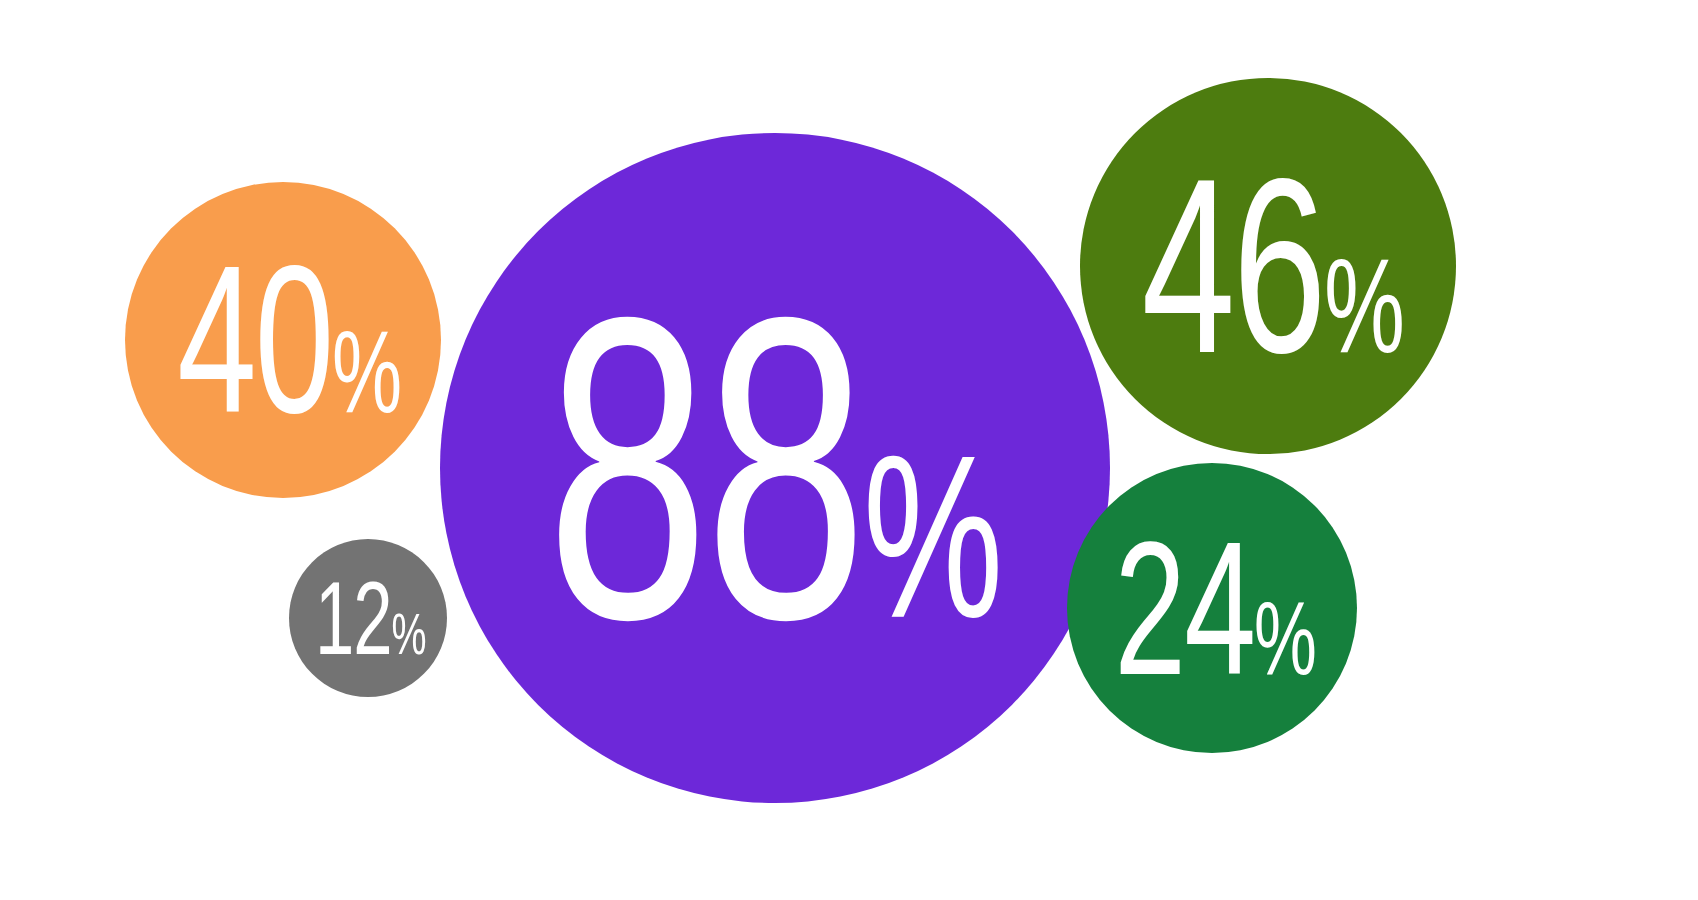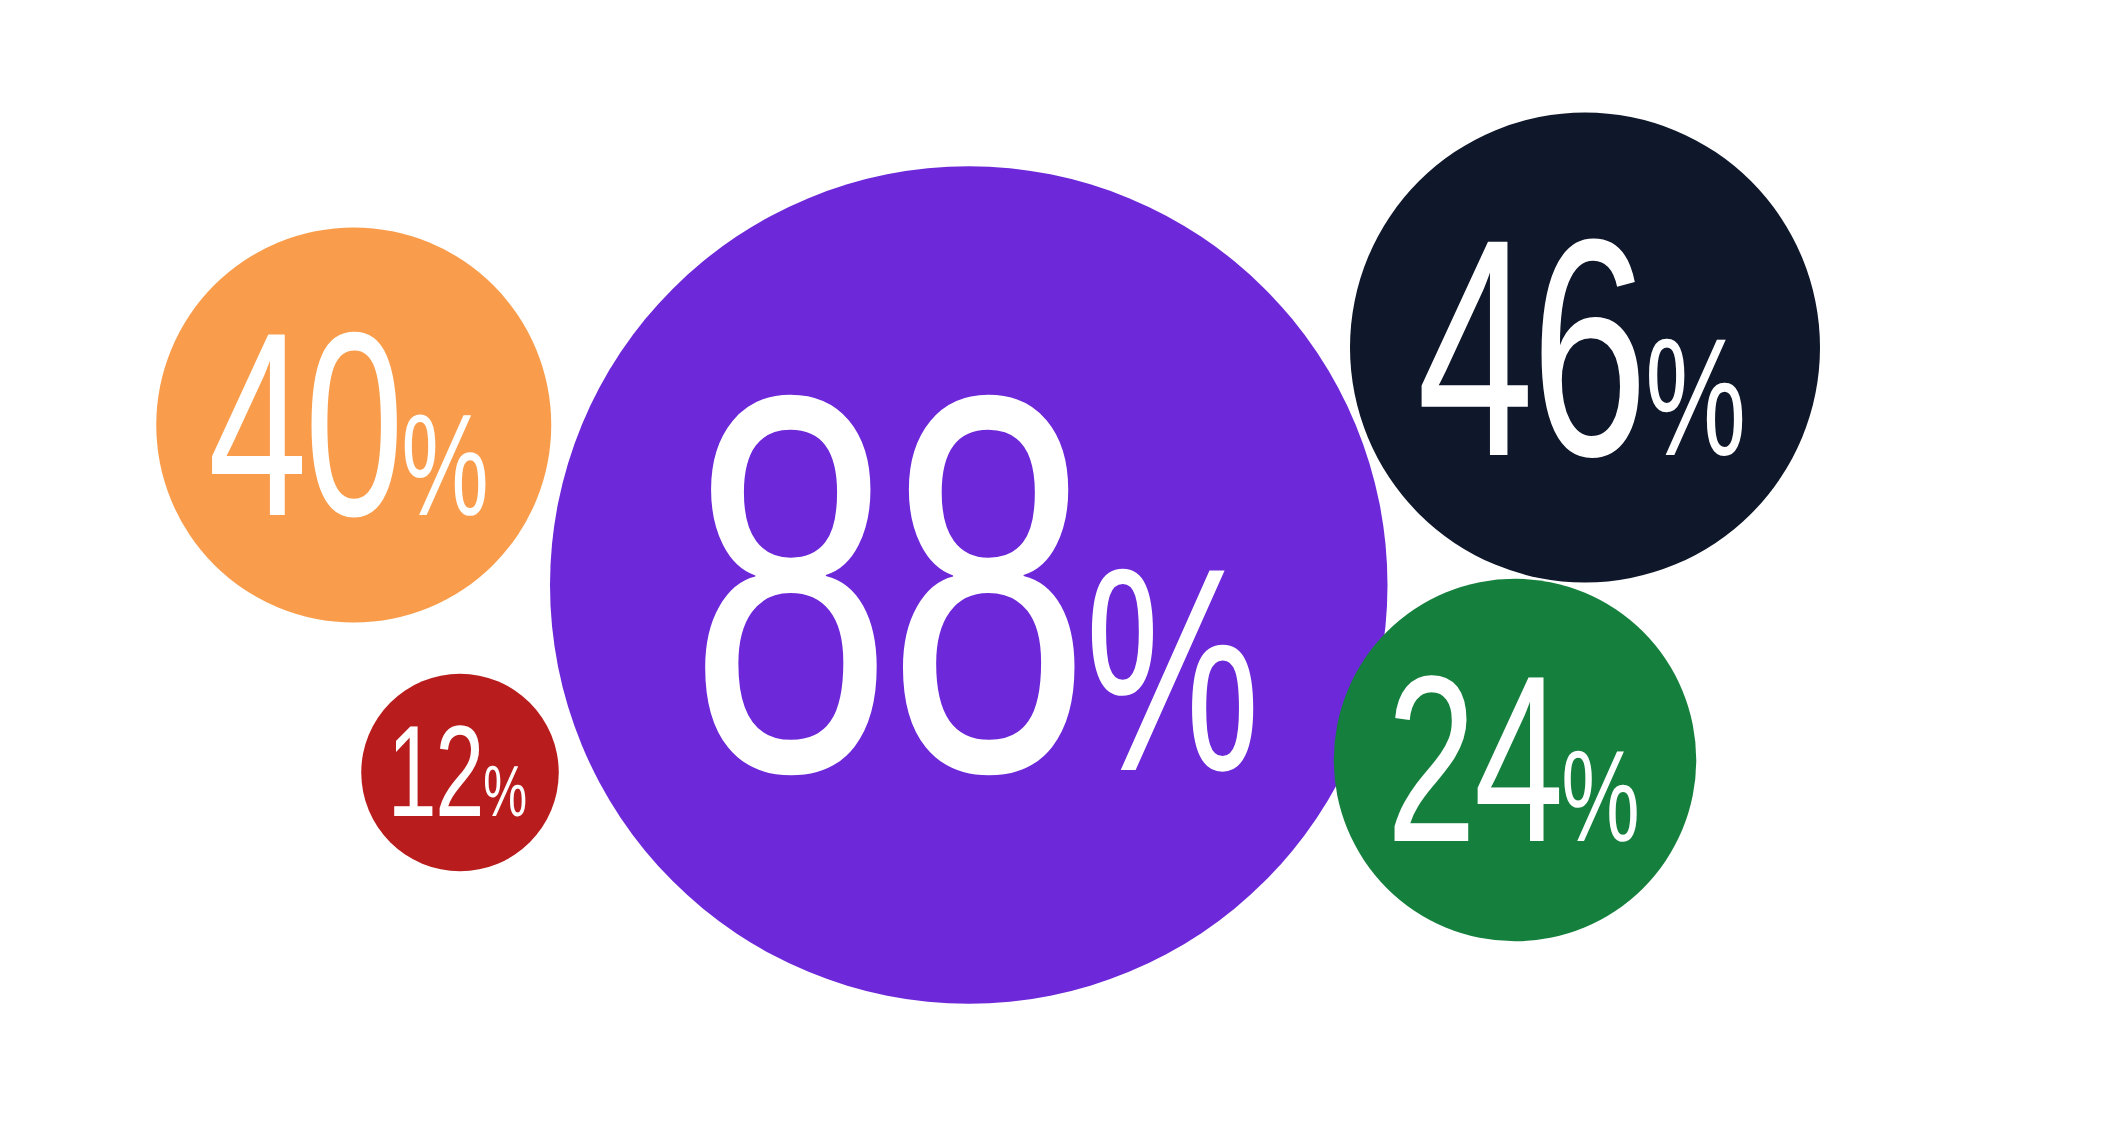--- a/index.html
+++ b/index.html
@@ -20,21 +20,21 @@
     width: 1698px;
     height: 900px;
     background: #FFFFFF;
   }
 
   .bubble {
     position: absolute;
     border-radius: 50%;
     display: flex;
     align-items: center;
-    justify-content: flex-end;
+    justify-content: flex-start;
     box-sizing: border-box;
     line-height: 1;
   }
 
   .bubble-label {
     display: flex;
     align-items: baseline;
     justify-content: center;
     color: #FFFFFF;
     font-family: "Liberation Sans Narrow", "Liberation Sans", sans-serif;
@@ -108,35 +108,35 @@
 
 <div id="infographic">
 
   <div class="bubble" id="bubble-40" style="background-color: rgb(249, 157, 76); width: 316px; height: 316px; left: 125px; top: 182px;">
     <span class="bubble-label" style="color: rgb(255, 255, 255);">
       <span class="bubble-value">40</span>
         <span class="bubble-percent">%</span>
     </span>
   </div>
 
-  <div class="bubble" id="bubble-12" style="background-color: #b91c1c; width: 158px; height: 158px; left: 289px; top: 539px;">
+  <div class="bubble" id="bubble-12" style="background-color: #737373; width: 158px; height: 158px; left: 289px; top: 539px;">
     <span class="bubble-label" style="color: rgb(255, 255, 255);">
       <span class="bubble-value">12</span>
         <span class="bubble-percent">%</span>
     </span>
   </div>
 
   <div class="bubble" id="bubble-88" style="background-color: #6d28d9; width: 670px; height: 670px; left: 440px; top: 133px;">
     <span class="bubble-label" style="color: rgb(255, 255, 255);">
       <span class="bubble-value">88</span>
         <span class="bubble-percent">%</span>
     </span>
   </div>
 
-  <div class="bubble" id="bubble-46" style="background-color: #0f172a; width: 376px; height: 376px; left: 1080px; top: 90px;">
+  <div class="bubble" id="bubble-46" style="background-color: #4d7c0f; width: 376px; height: 376px; left: 1080px; top: 78px;">
     <span class="bubble-label" style="color: rgb(255, 255, 255);">
       <span class="bubble-value">46</span>
         <span class="bubble-percent">%</span>
     </span>
   </div>
 
   <div class="bubble" id="bubble-24" style="background-color: #15803d; width: 290px; height: 290px; left: 1067px; top: 463px;">
     <span class="bubble-label" style="color: rgb(255, 255, 255);">
       <span class="bubble-value">24</span>
         <span class="bubble-percent">%</span>

